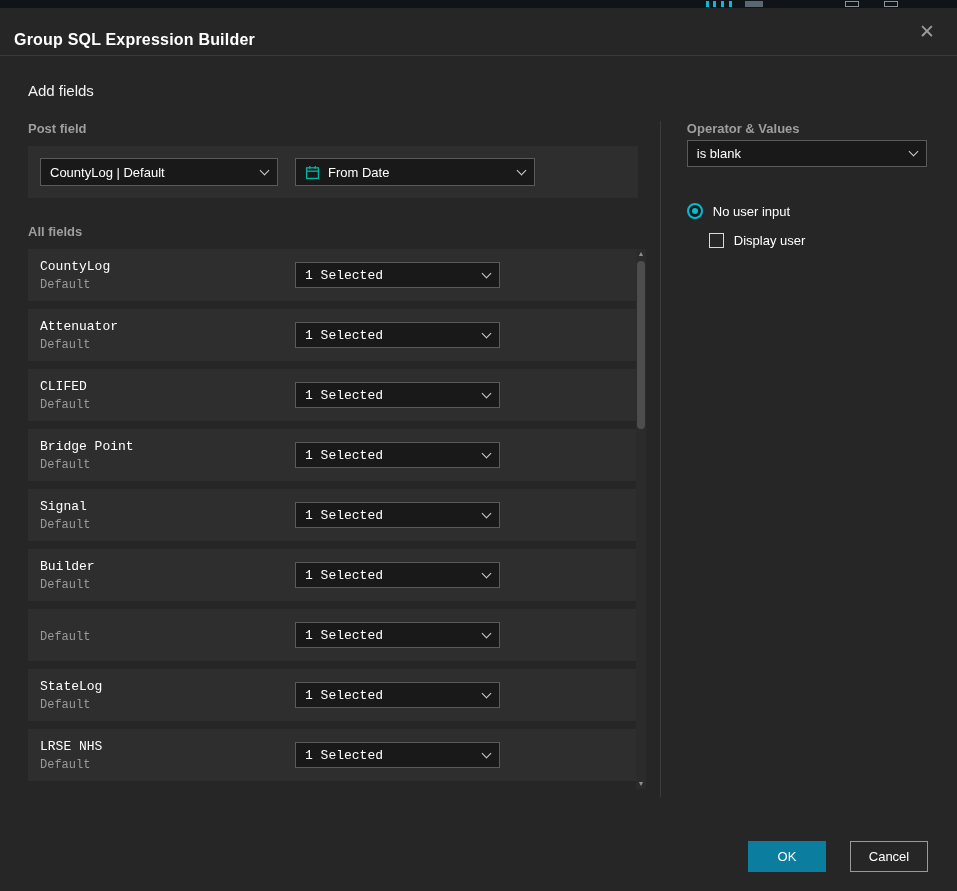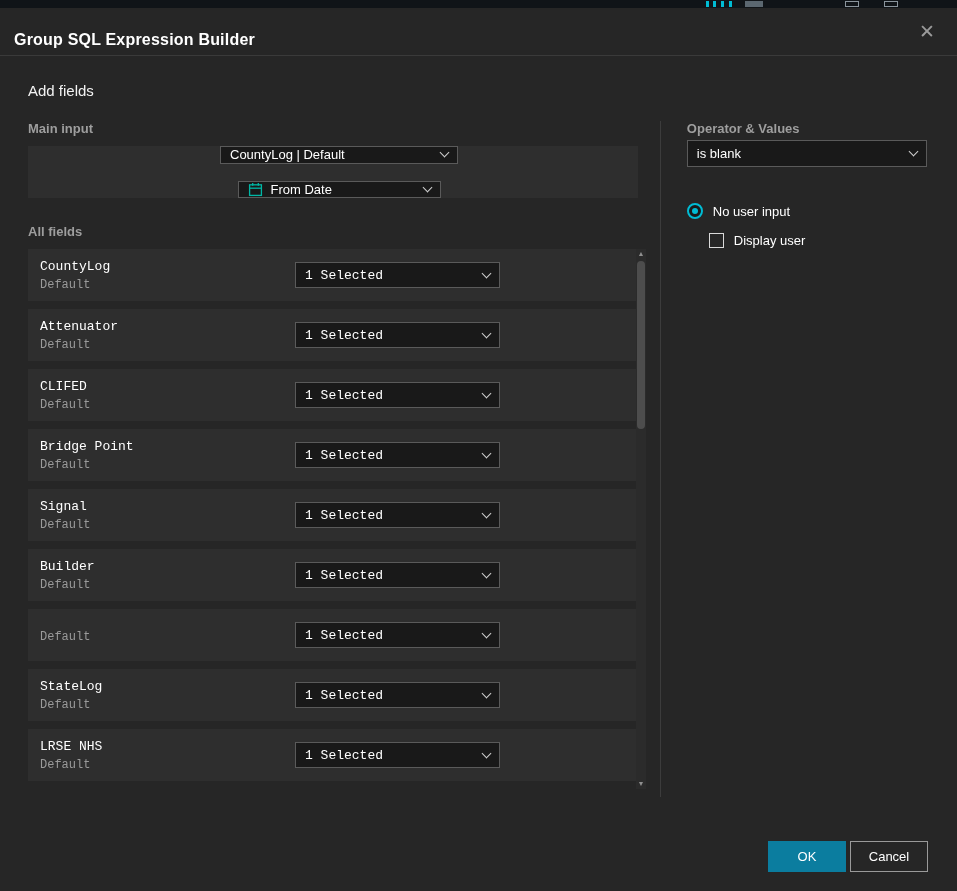--- a/index.html
+++ b/index.html
@@ -88,21 +88,20 @@
   }
   .main-panel {
     margin-top: 10px;
     width: 610px;
     height: 52px;
     background: var(--row-bg, #2e2e2e);
     display: flex;
     align-items: center;
     gap: 17px;
     padding-left: 12px;
-    flex-direction: column;
   }
 
   .select {
     height: 28px;
     background: #191919;
     border: 1px solid #5a5a5a;
     display: flex;
     align-items: center;
     gap: 8px;
     padding: 0 9px;
@@ -118,21 +117,21 @@
   .chev {
     margin-left: auto;
     width: 7px; height: 7px;
     border-right: 1.6px solid #cfcfcf;
     border-bottom: 1.6px solid #cfcfcf;
     transform: rotate(45deg);
     margin-top: -4px;
     flex: 0 0 auto;
   }
   .layer-select   { width: 238px; }
-  .field-select   { width: 203px; }
+  .field-select   { width: 240px; }
   .row-select     { width: 205px; height: 26px; }
   .operator-select{ width: 240px; height: 27px; }
 
   .all-fields-label { margin-top: 26px; }
 
   .fields-list {
     margin-top: 10px;
     display: flex;
     flex-direction: column;
     gap: 8px;
@@ -232,21 +231,21 @@
     background: transparent;
     flex: 0 0 auto;
   }
 
   
   .dialog-footer {
     flex: 0 0 64px;
     display: flex;
     align-items: flex-end;
     justify-content: flex-end;
-    gap: 4px;
+    gap: 24px;
     padding: 0 29px 19px 0;
   }
   .btn {
     height: 31px;
     min-width: 78px;
     font-size: 13px;
     font-family: inherit;
     cursor: pointer;
     padding: 0 16px;
   }
@@ -282,21 +281,21 @@
     <span class="dialog-title">Group SQL Expression Builder</span>
     <button class="close-btn">✕</button>
   </div>
 
   <div class="dialog-body">
     <h2 class="section-title">Add fields</h2>
 
     <div class="columns">
 
       <div class="left-col">
-        <div class="col-label">Main input</div>
+        <div class="col-label">Post field</div>
 
         <div class="main-panel">
           <div class="select layer-select">
             <span class="sel-text">CountyLog | Default</span>
             <span class="chev"></span>
           </div>
           <div class="select field-select">
             <svg class="cal-icon" width="15" height="15" viewBox="0 0 16 16" fill="none" stroke="#00b6a5" stroke-width="1.4">
               <rect x="1.7" y="3" width="12.6" height="11.3"></rect>
               <line x1="1.7" y1="6.6" x2="14.3" y2="6.6"></line>

